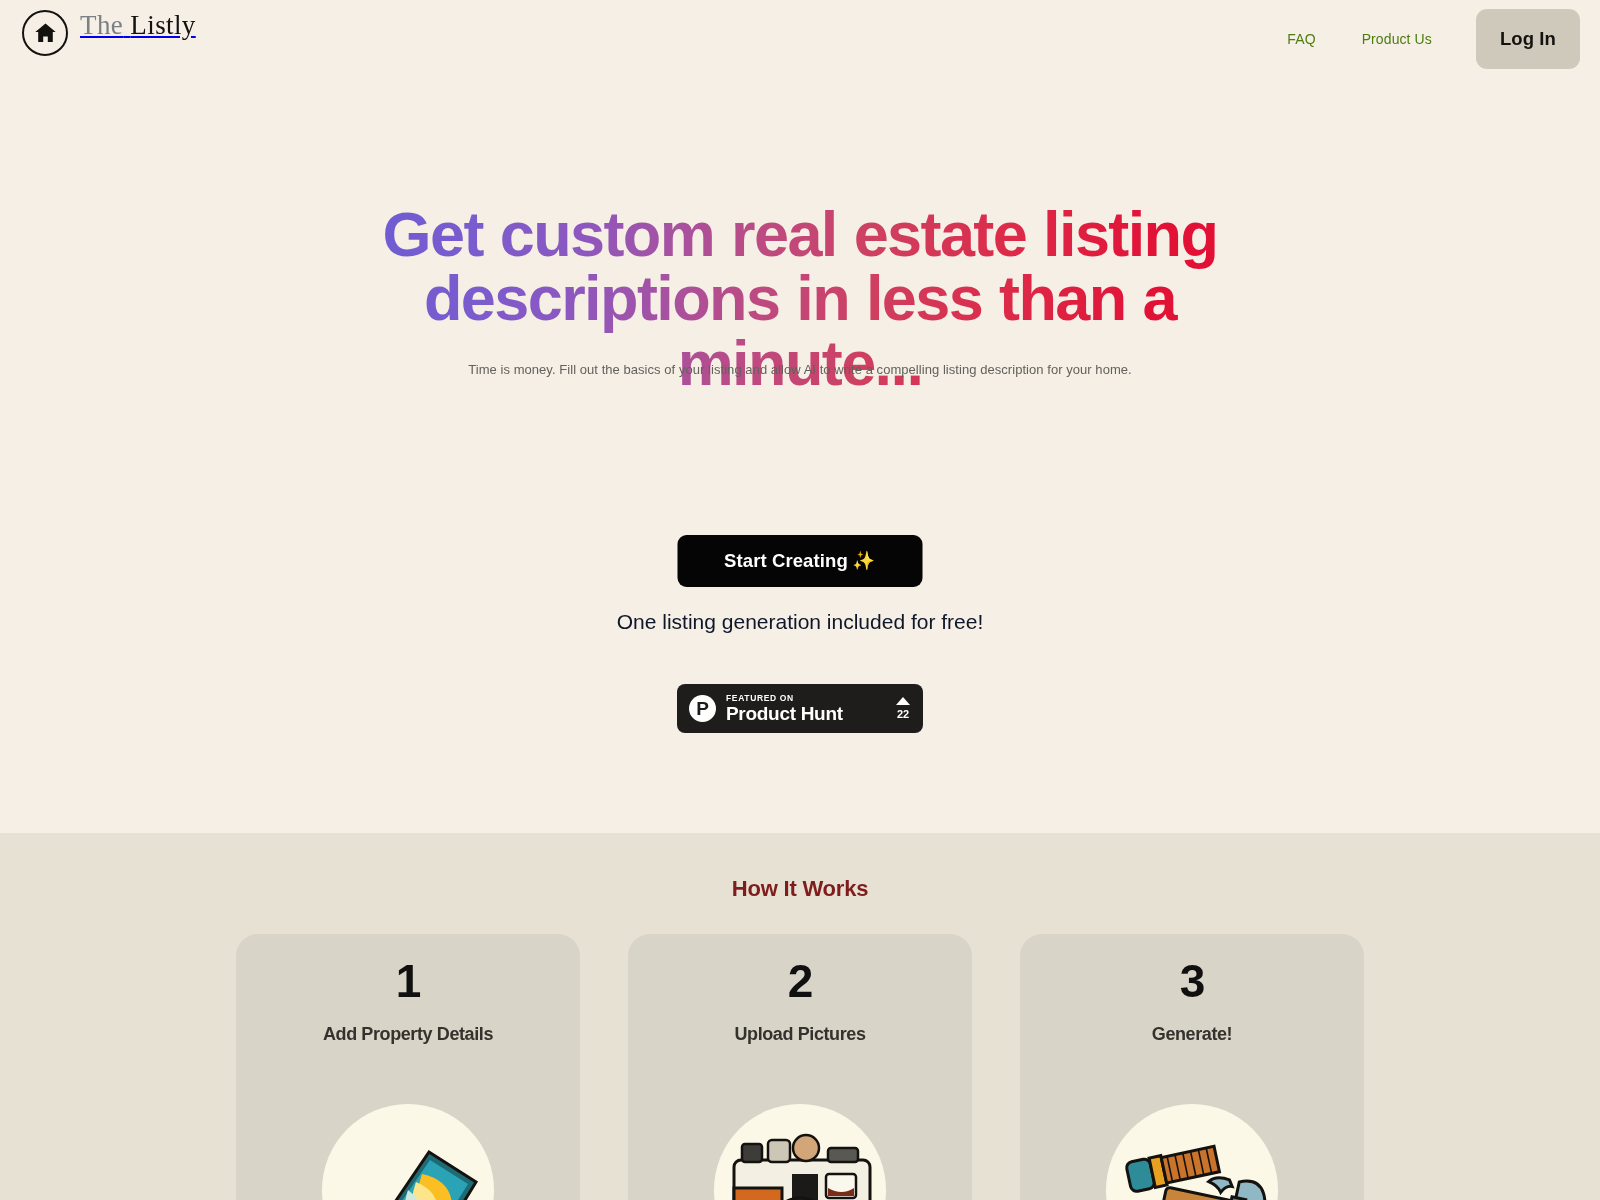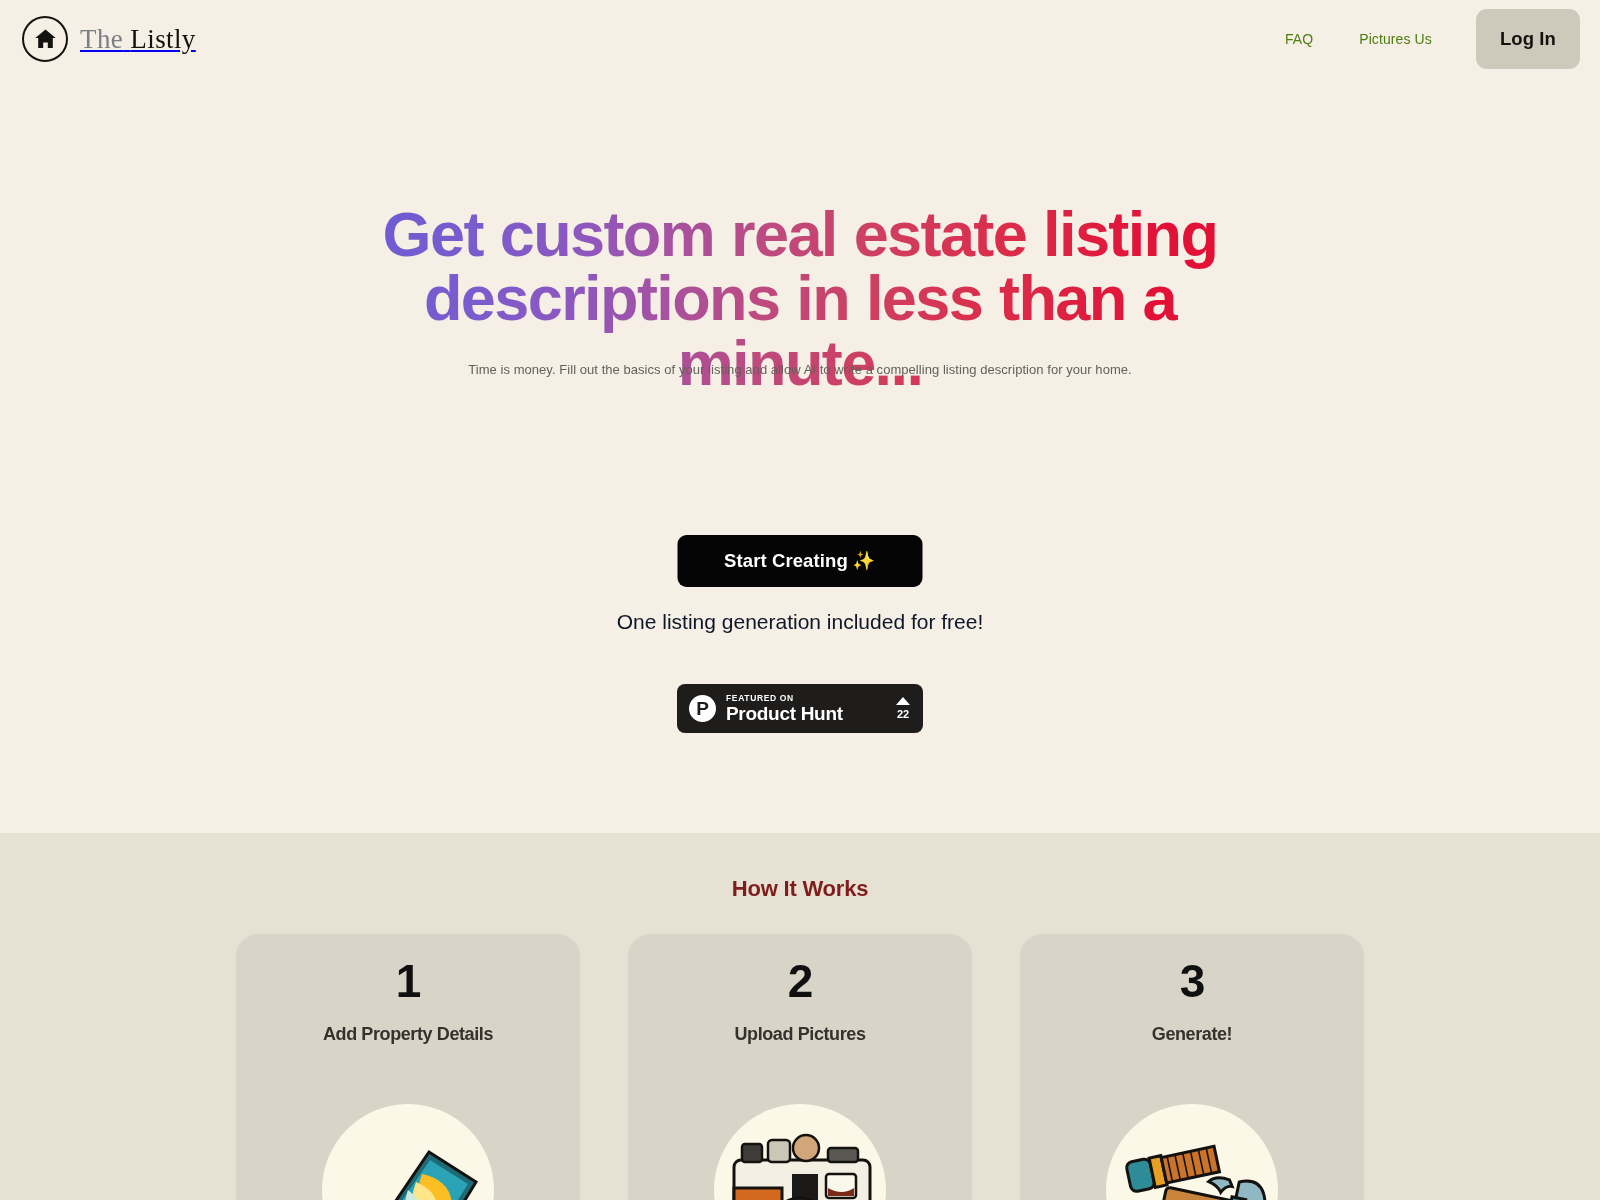--- a/index.html
+++ b/index.html
@@ -24,21 +24,21 @@
     position:absolute;
     top:0; left:0;
     width:1600px; height:78px;
     display:flex;
     align-items:center;
     justify-content:space-between;
     padding:0 20px 0 22px;
   }
   .brand {
     display:flex;
-    align-items:center;
+    align-items:flex-start;
     gap:12px;
     height:58px;
   }
   .brand-mark {
     width:46px; height:46px;
     border-radius:50%;
     border:2.5px solid #14120F;
     background:#F5EFE5;
     display:flex;
     align-items:center;
@@ -299,21 +299,21 @@
         </svg>
       </span>
       <span class="brand-name">
         <span class="the">The</span>
         <span class="listly">Listly</span>
       </span>
     </a>
 
     <div class="nav">
       <a class="nav-link faq" href="#">FAQ</a>
-      <a class="nav-link" href="#">Pictures Us</a>
+      <a class="nav-link" href="#">Product Us</a>
       <button class="login-btn">Log In</button>
     </div>
   </div>
 
   <h1 class="headline">Get custom real estate listing descriptions in less than a minute...</h1>
 
   <p class="subtitle">Time is money. Fill out the basics of your listing and allow AI to write a compelling listing description for your home.</p>
 
   <button class="cta-btn">
     <span>Start Creating</span>

